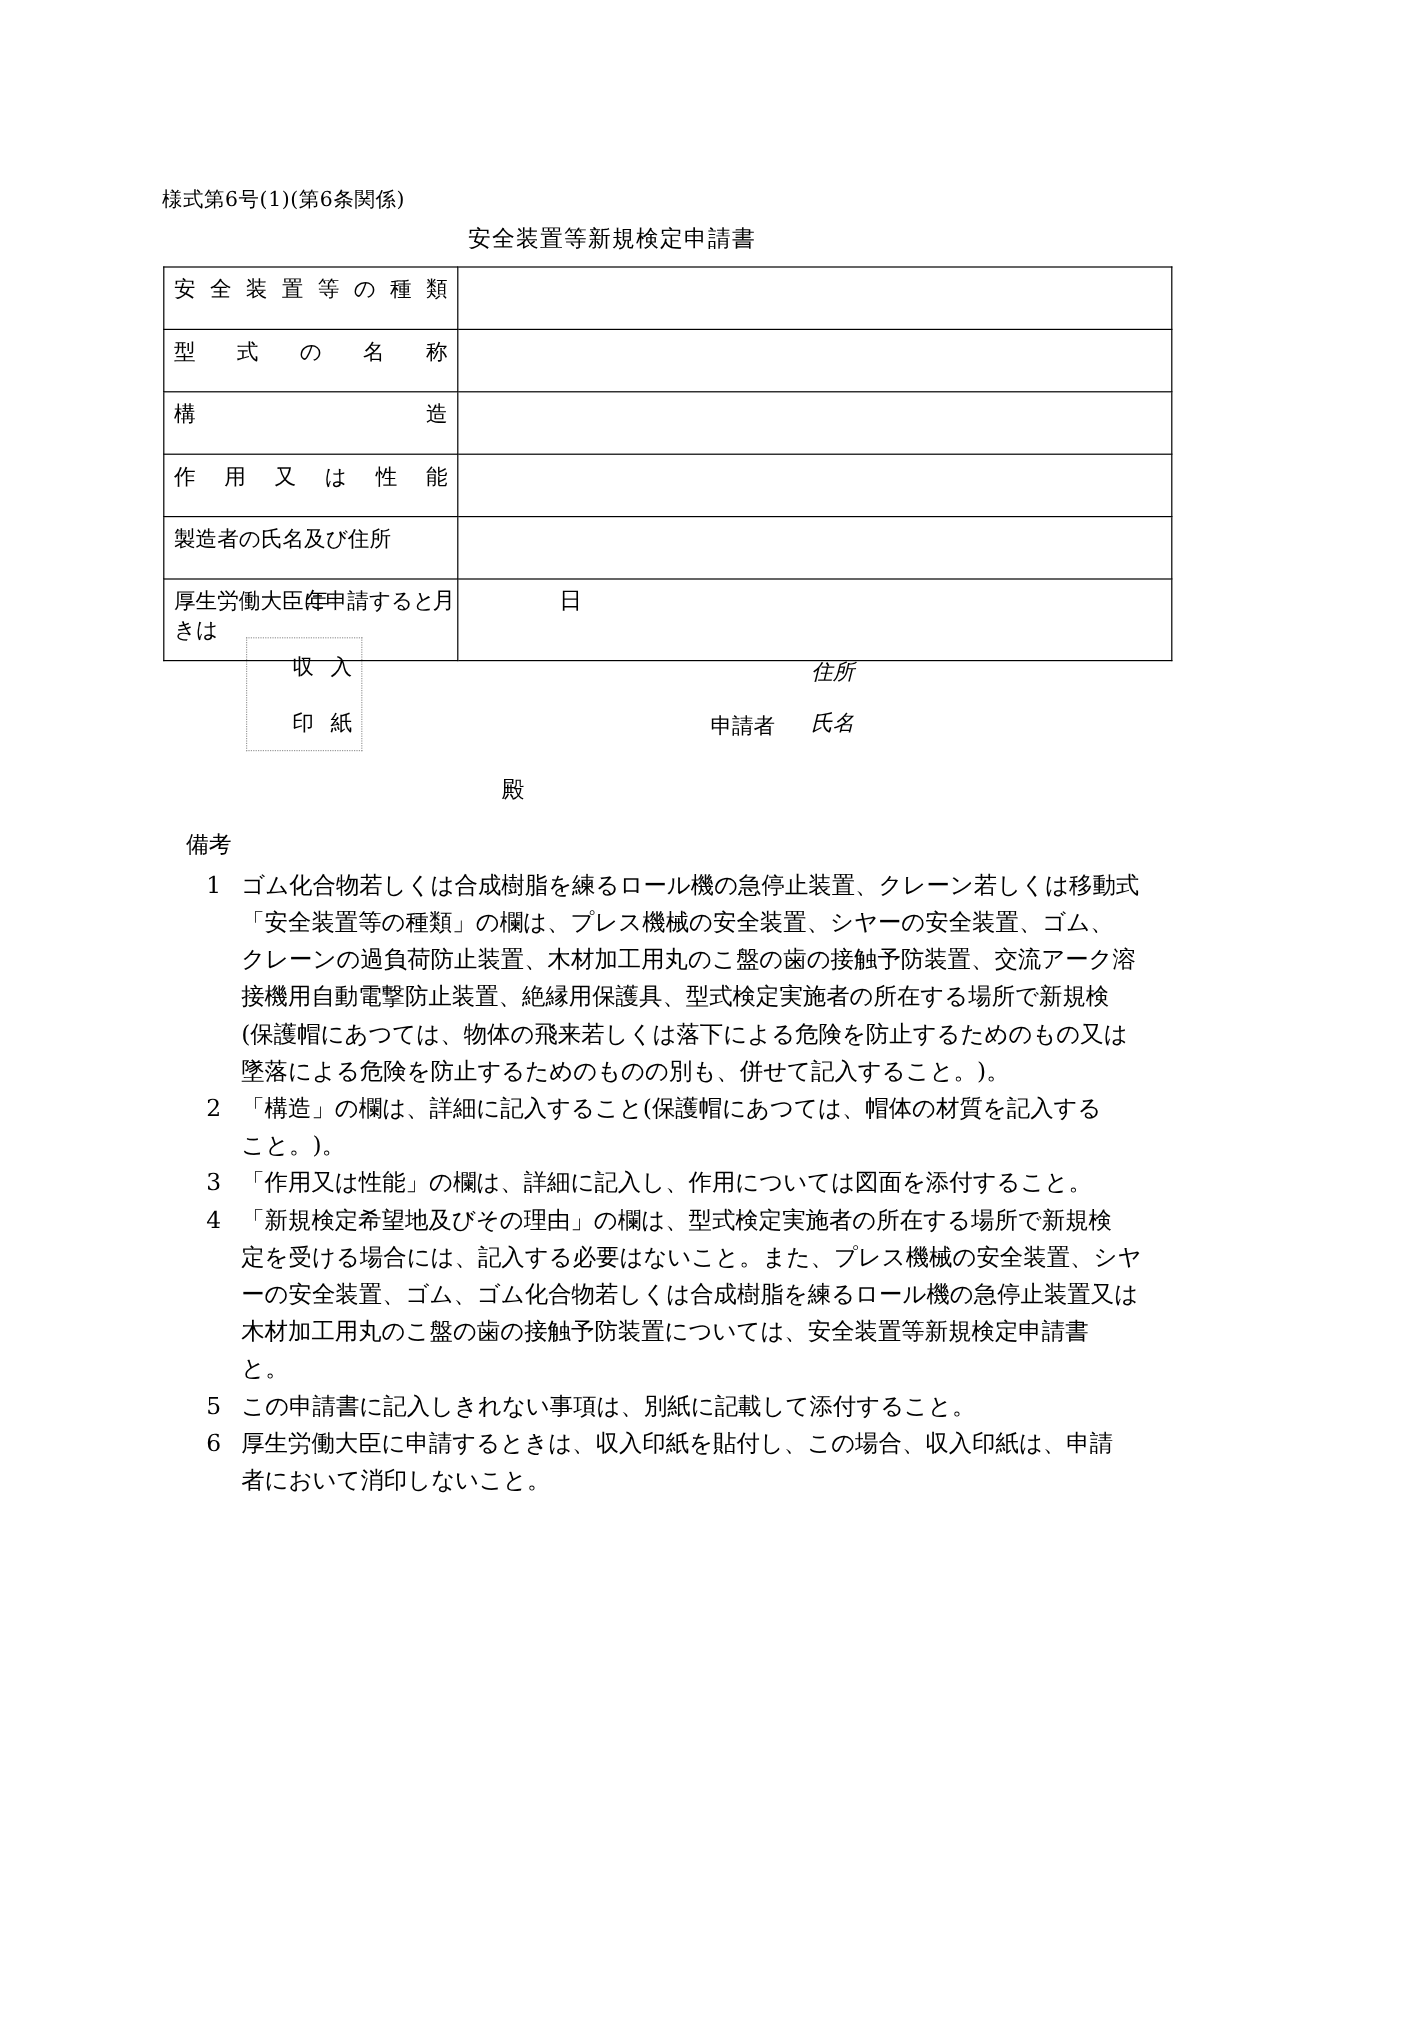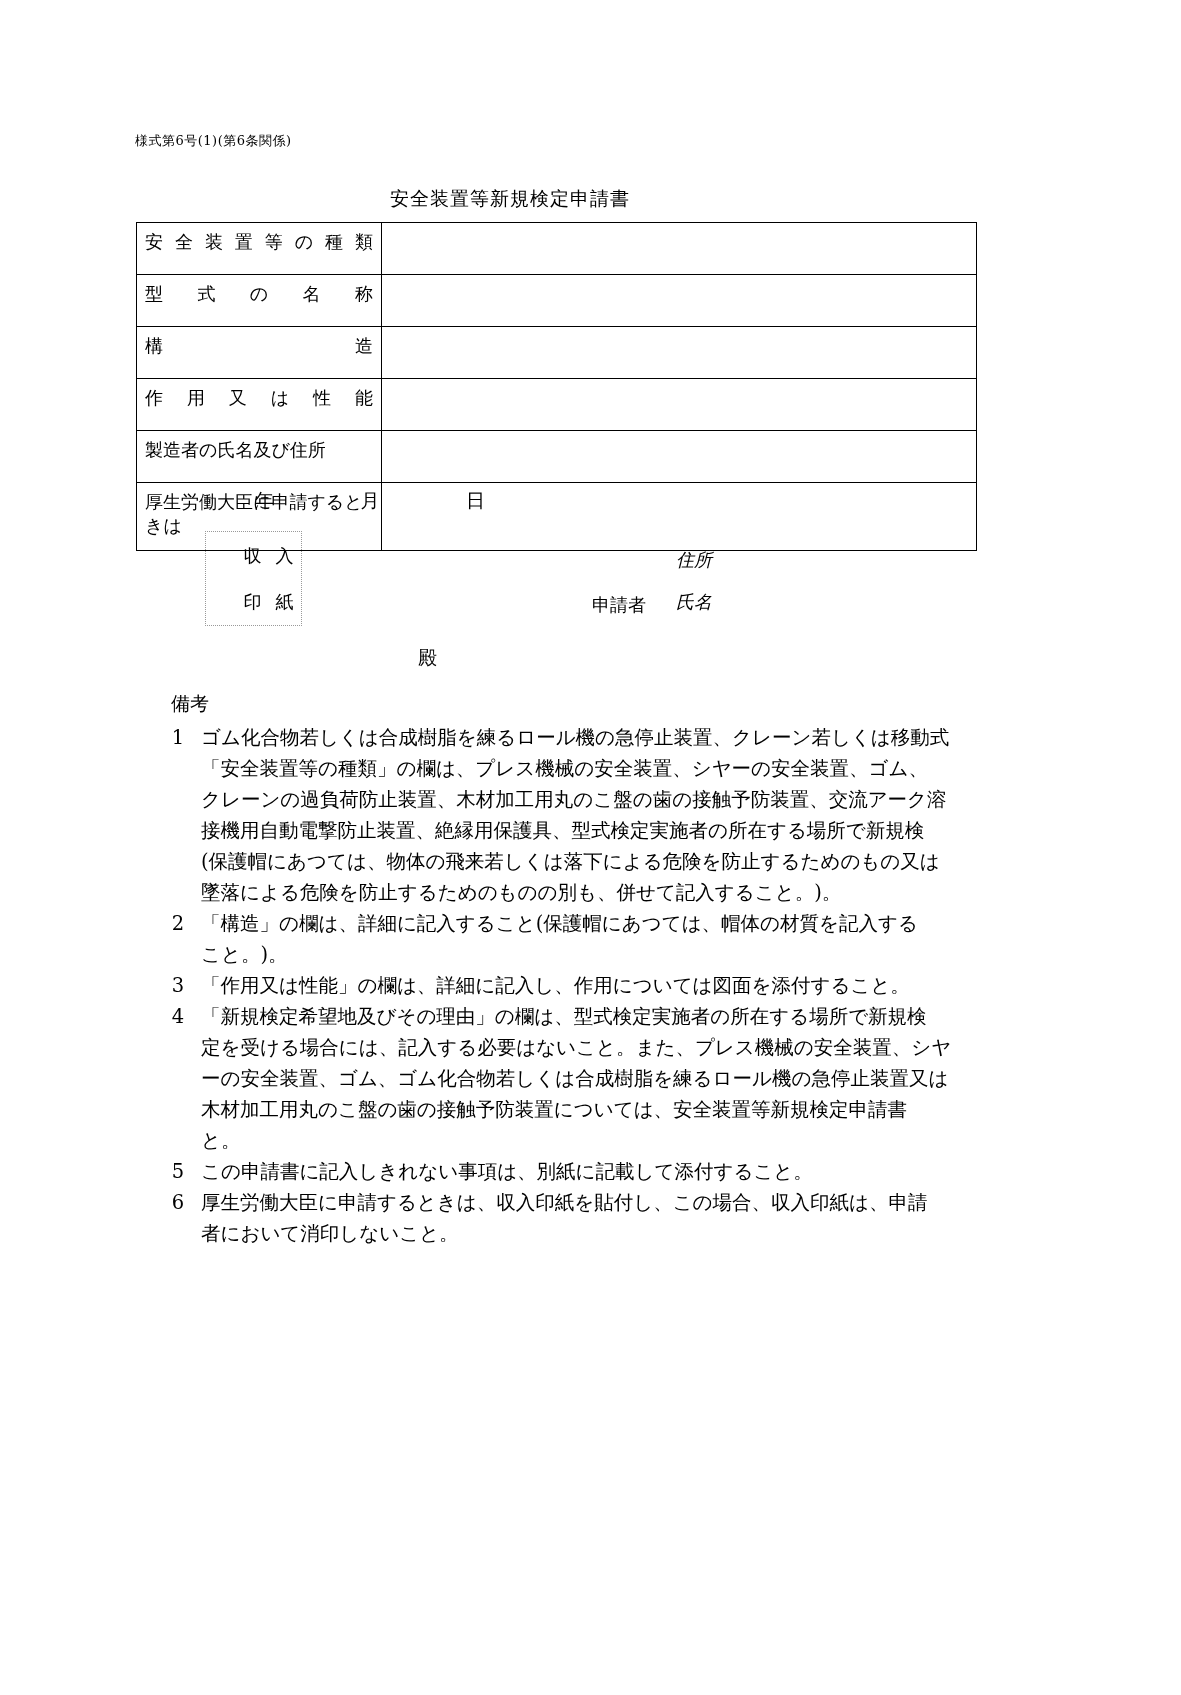--- a/index.html
+++ b/index.html
@@ -21,22 +21,22 @@
     left: 0; top: 0;
     width: 1181px;
     height: 1695px;
     background: #fff;
   }
 
   
   .form-number {
     position: absolute;
     left: 135px;
-    top: 132px;
-    font-size: 13px;
+    top: 155px;
+    font-size: 17px;
     letter-spacing: 0.5px;
     white-space: nowrap;
   }
 
   
   .doc-title {
     position: absolute;
     left: 0;
     top: 186px;
     width: 1020px;
@@ -137,21 +137,20 @@
     top: 645px;
     font-size: 19px;
   }
 
   
   .remarks-heading {
     position: absolute;
     left: 155px;
     top: 691px;
     font-size: 19px;
-    margin-left: 16px;
   }
   .remarks-list {
     position: absolute;
     left: 155px;
     top: 722px;
     width: 830px;
     font-size: 19.5px;
   }
   .remark-item {
     display: flex;

